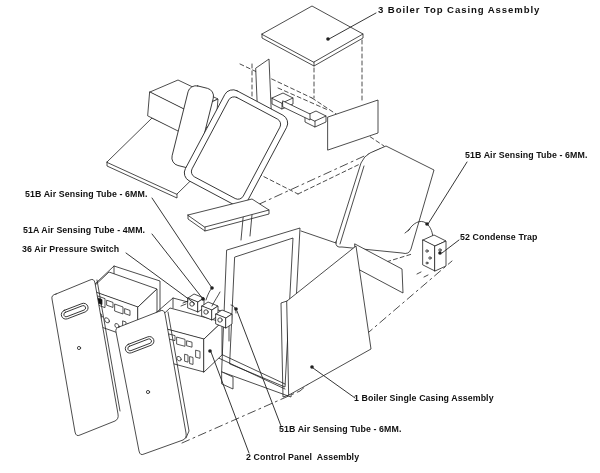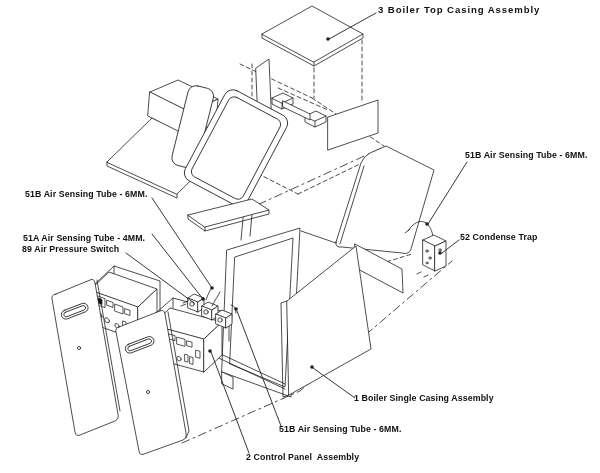--- a/index.html
+++ b/index.html
@@ -229,18 +229,18 @@
       <circle cx="312" cy="367" r="1.8"></circle>
       <circle cx="236" cy="309" r="1.8"></circle>
       <circle cx="210" cy="351" r="1.8"></circle>
     </g>
   </svg>
 
   <div class="lbl big" style="left:378px;top:5px">3 Boiler Top Casing Assembly</div>
   <div class="lbl" style="left:465px;top:150px">51B Air Sensing Tube - 6MM.</div>
   <div class="lbl" style="left:460px;top:232px">52 Condense Trap</div>
   <div class="lbl" style="left:25px;top:189px">51B Air Sensing Tube - 6MM.</div>
-  <div class="lbl" style="left:23px;top:233px">51A Air Sensing Tube - 4MM.</div>
-  <div class="lbl" style="left:22px;top:244px">89 Air Pressure Switch</div>
+  <div class="lbl" style="left:23px;top:225px">51A Air Sensing Tube - 4MM.</div>
+  <div class="lbl" style="left:22px;top:244px">36 Air Pressure Switch</div>
   <div class="lbl" style="left:354px;top:393px">1 Boiler Single Casing Assembly</div>
   <div class="lbl" style="left:279px;top:424px">51B Air Sensing Tube - 6MM.</div>
   <div class="lbl" style="left:246px;top:452px">2 Control Panel  Assembly</div>
 </div>
 
 </body></html>

